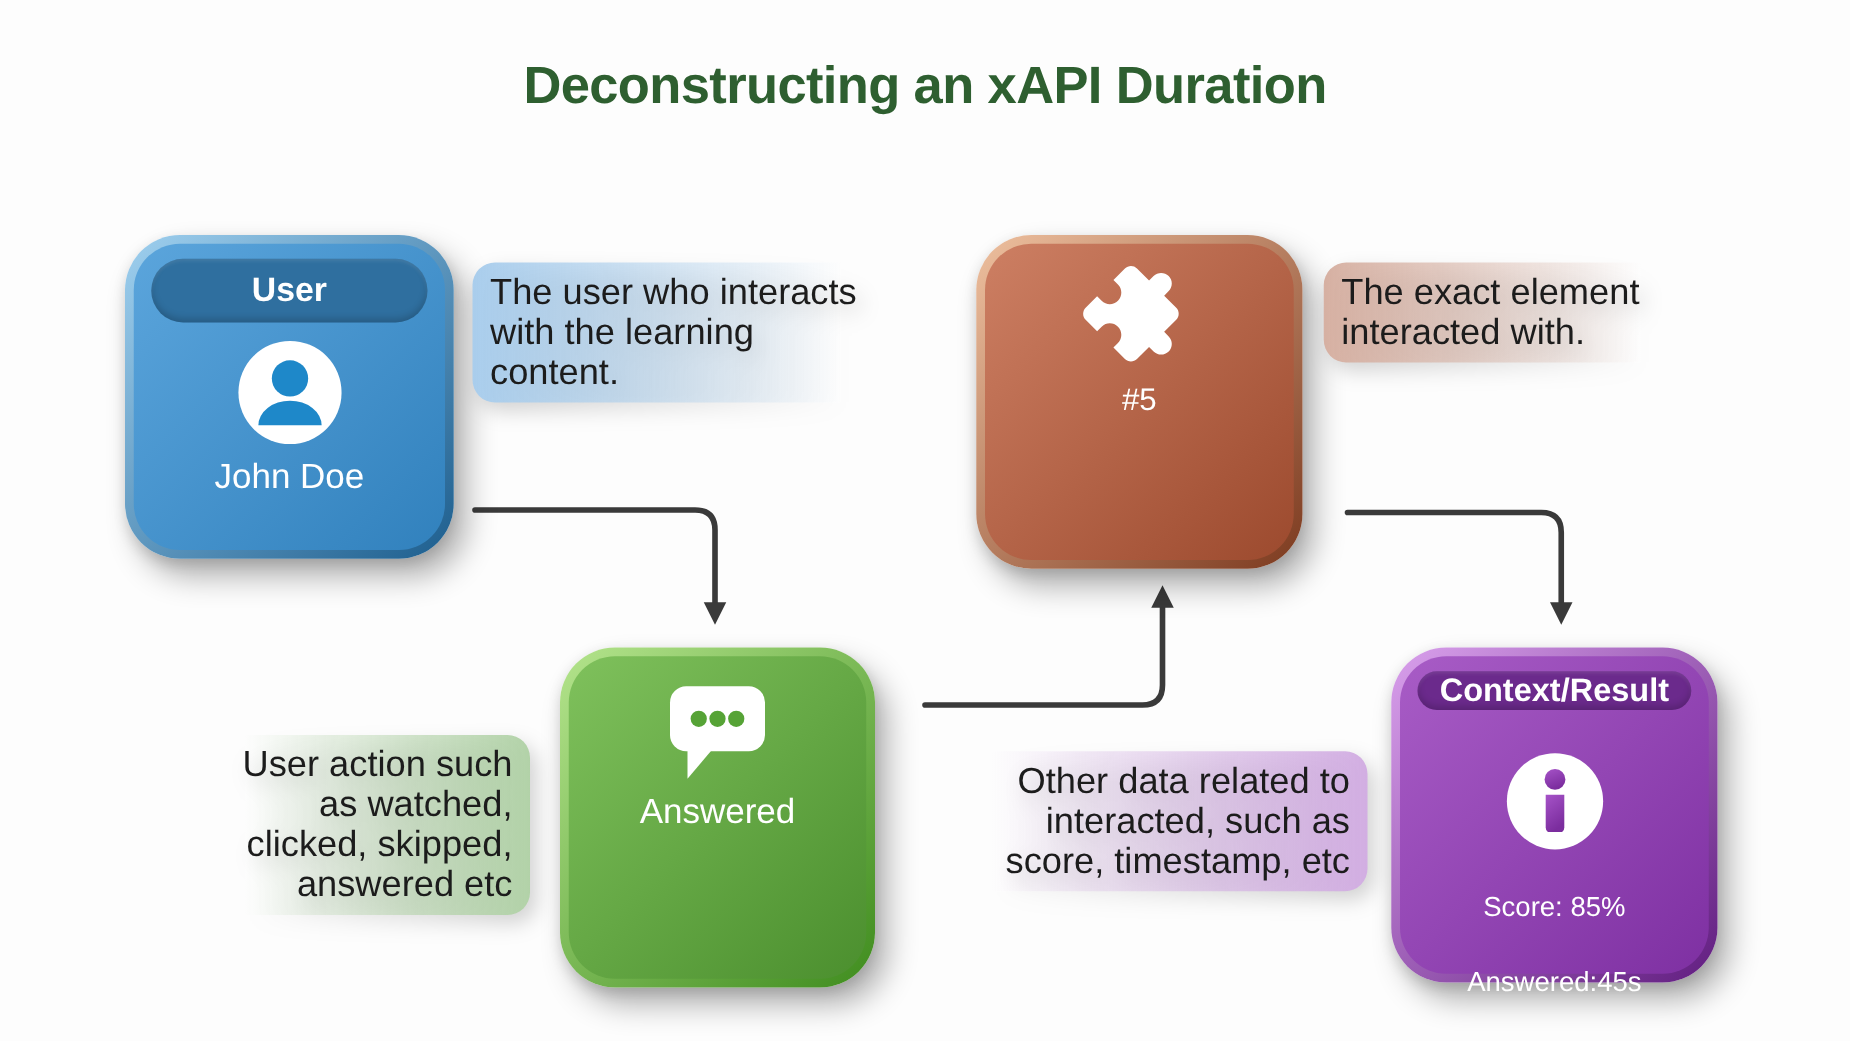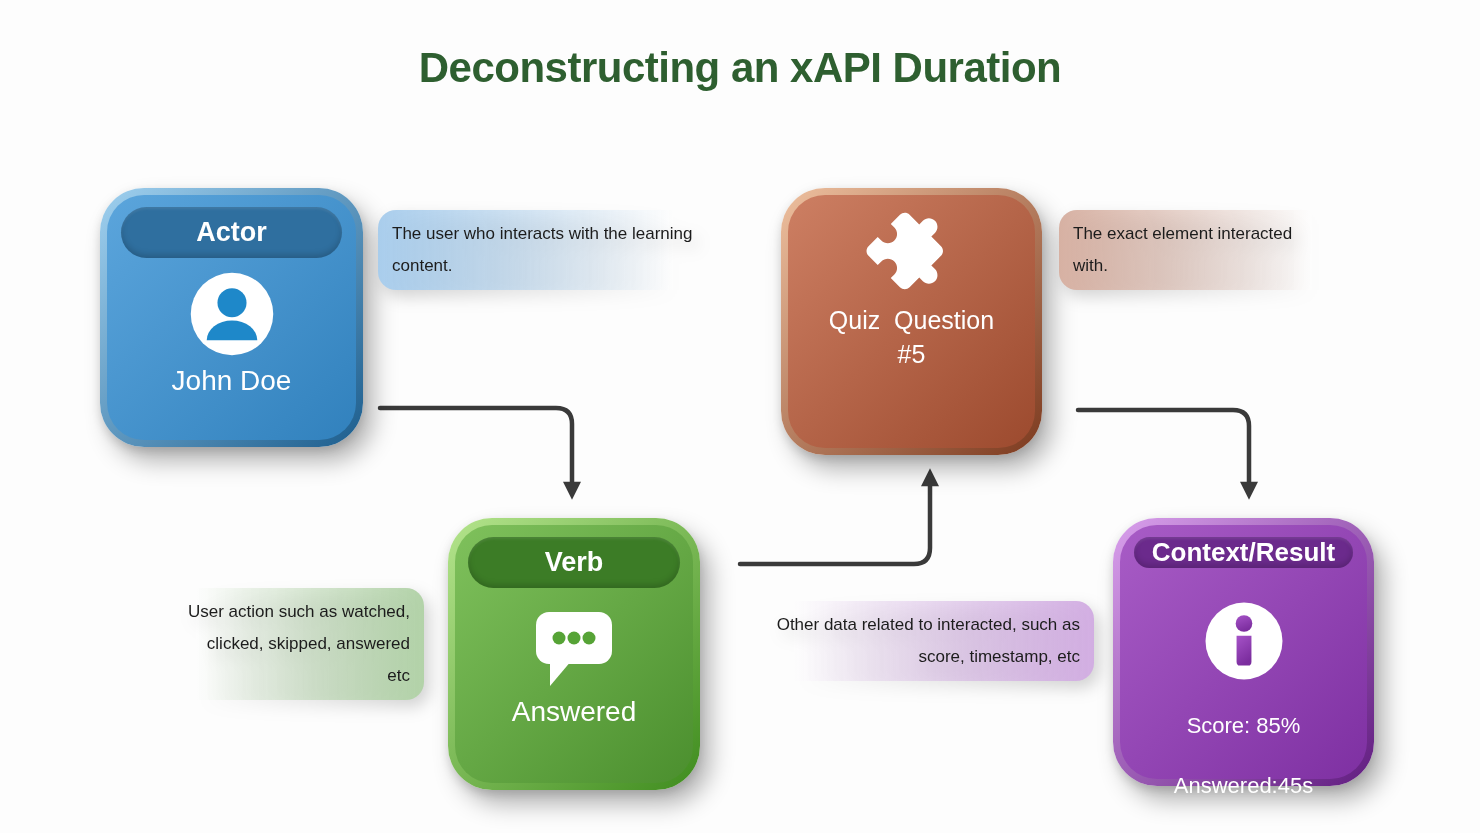--- a/index.html
+++ b/index.html
@@ -96,21 +96,21 @@
   .card-object .icon-wrap { margin-top: 4px; }
   .card-context .icon-wrap { margin-top: 11px; }
   .card-actor  .card-value { margin-top: 5px; }
   .card-verb   .card-value { margin-top: 3px; }
   .card-object .card-value { margin-top: 0; font-size: 25px; }
   .card-context .card-value { margin-top: 6px; }
 
   
   .note {
     position: absolute;
-    font-size: 17px;
+    font-size: 29px;
     line-height: 32px;
     color: #1c1c1c;
     border-radius: 18px;
     padding: 8px 14px;
     white-space: pre-wrap;
     filter: drop-shadow(5px 7px 8px rgba(0,0,0,0.18));
   }
   .note-actor {
     left: 378px; top: 210px; width: 336px;
     background: linear-gradient(90deg, var(--note-blue) 0%, rgba(255,255,255,0) 88%);
@@ -152,21 +152,21 @@
   <g fill="none" stroke="#3a3a3a" stroke-width="4.5" stroke-linecap="round">
     <path d="M380 408 H556 Q572 408 572 424 V484" marker-end="url(#ah)"></path>
     <path d="M740 564 H914 Q930 564 930 548 V484" marker-end="url(#ah)"></path>
     <path d="M1078 410 H1233 Q1249 410 1249 426 V484" marker-end="url(#ah)"></path>
   </g>
 </svg>
 
 <div class="card card-actor">
   <div class="card-inner">
     <div class="card-header">
-      <span>Actor</span>
+      <span>User</span>
     </div>
     <div class="icon-wrap">
       <svg width="90" height="90" viewBox="0 0 96 96">
         <circle cx="48" cy="48" r="44" fill="#ffffff"></circle>
         <circle cx="48" cy="36" r="15.5" fill="#1e88c9"></circle>
         <path d="M21 76 a27 21 0 0 1 54 0 z" fill="#1e88c9"></path>
       </svg>
     </div>
     <div class="card-value">John Doe</div>
   </div>
@@ -174,32 +174,28 @@
 
 <div class="note note-actor">The user who interacts with the learning content.</div>
 
 <div class="card card-object">
   <div class="card-inner">
     <div class="icon-wrap" style="width:104px;height:104px;">
       <svg width="82" height="82" viewBox="0 0 24 24" style="transform:rotate(45deg);">
         <path fill="#ffffff" d="M20.5 11H19V7c0-1.1-.9-2-2-2h-4V3.5C13 2.12 11.88 1 10.5 1S8 2.12 8 3.5V5H4c-1.1 0-1.99.9-1.99 2v3.8H3.5c1.49 0 2.7 1.21 2.7 2.7s-1.21 2.7-2.7 2.7H2V20c0 1.1.9 2 2 2h3.8v-1.5c0-1.49 1.21-2.7 2.7-2.7 1.49 0 2.7 1.21 2.7 2.7V22H17c1.1 0 2-.9 2-2v-4h1.5c1.38 0 2.5-1.12 2.5-2.5S21.88 11 20.5 11z"></path>
       </svg>
     </div>
-    <div class="card-value">Quiz  Question</div>
     <div class="card-value">#5</div>
   </div>
 </div>
 
 <div class="note note-object">The exact element interacted with.</div>
 
 <div class="card card-verb">
   <div class="card-inner">
-    <div class="card-header">
-      <span>Verb</span>
-    </div>
     <div class="icon-wrap">
       <svg width="96" height="92" viewBox="0 0 96 92">
         <rect x="10" y="12" width="76" height="52" rx="13" fill="#ffffff"></rect>
         <path d="M24 60 L24 86 L46 60 Z" fill="#ffffff"></path>
         <circle cx="33" cy="38" r="6.5" fill="#56a336"></circle>
         <circle cx="48" cy="38" r="6.5" fill="#56a336"></circle>
         <circle cx="63" cy="38" r="6.5" fill="#56a336"></circle>
       </svg>
     </div>
     <div class="card-value">Answered</div>

